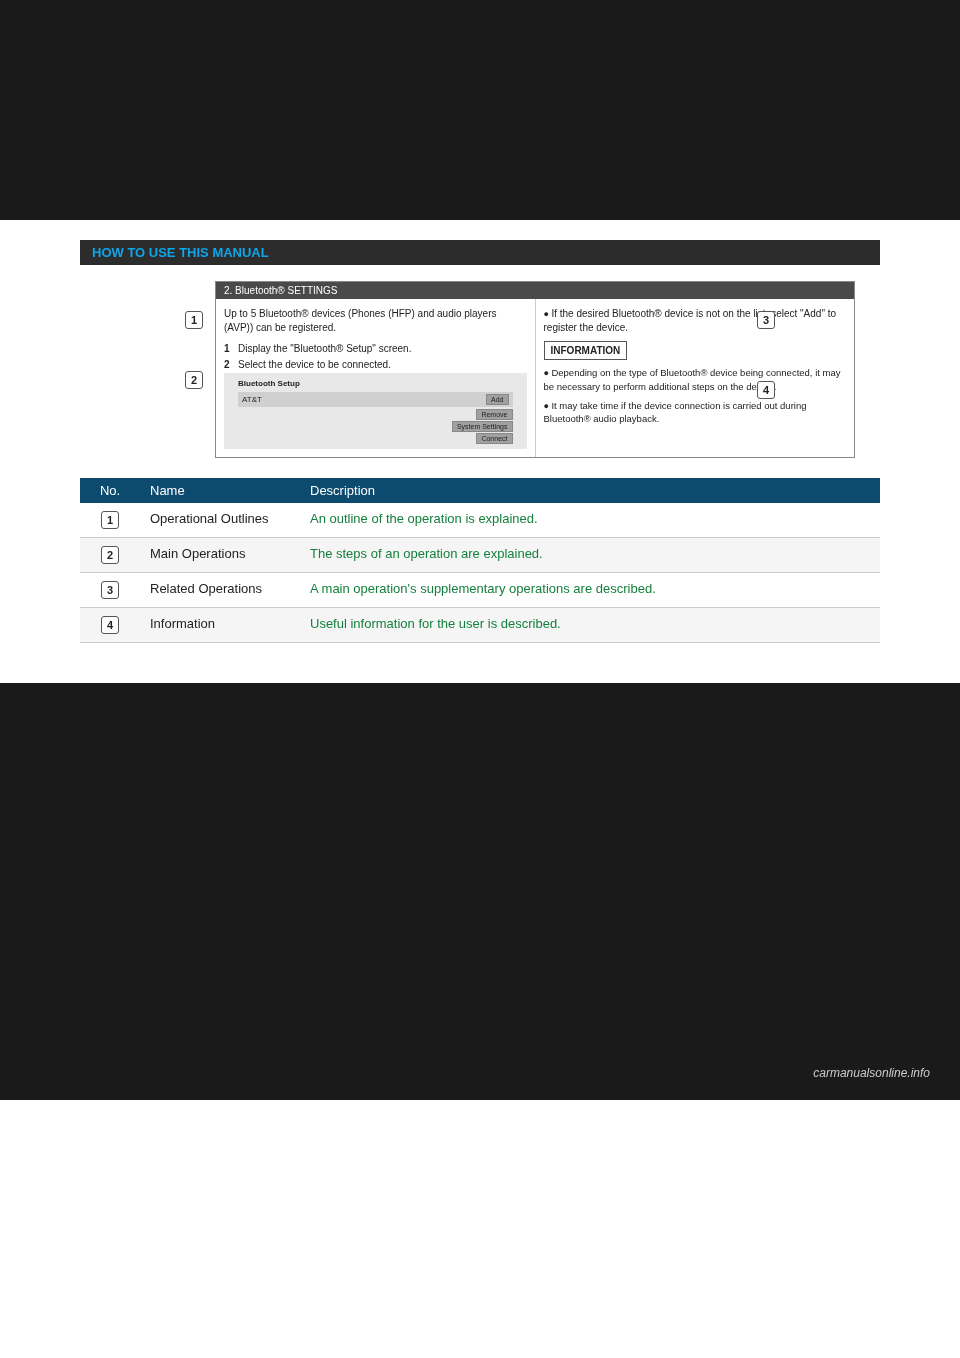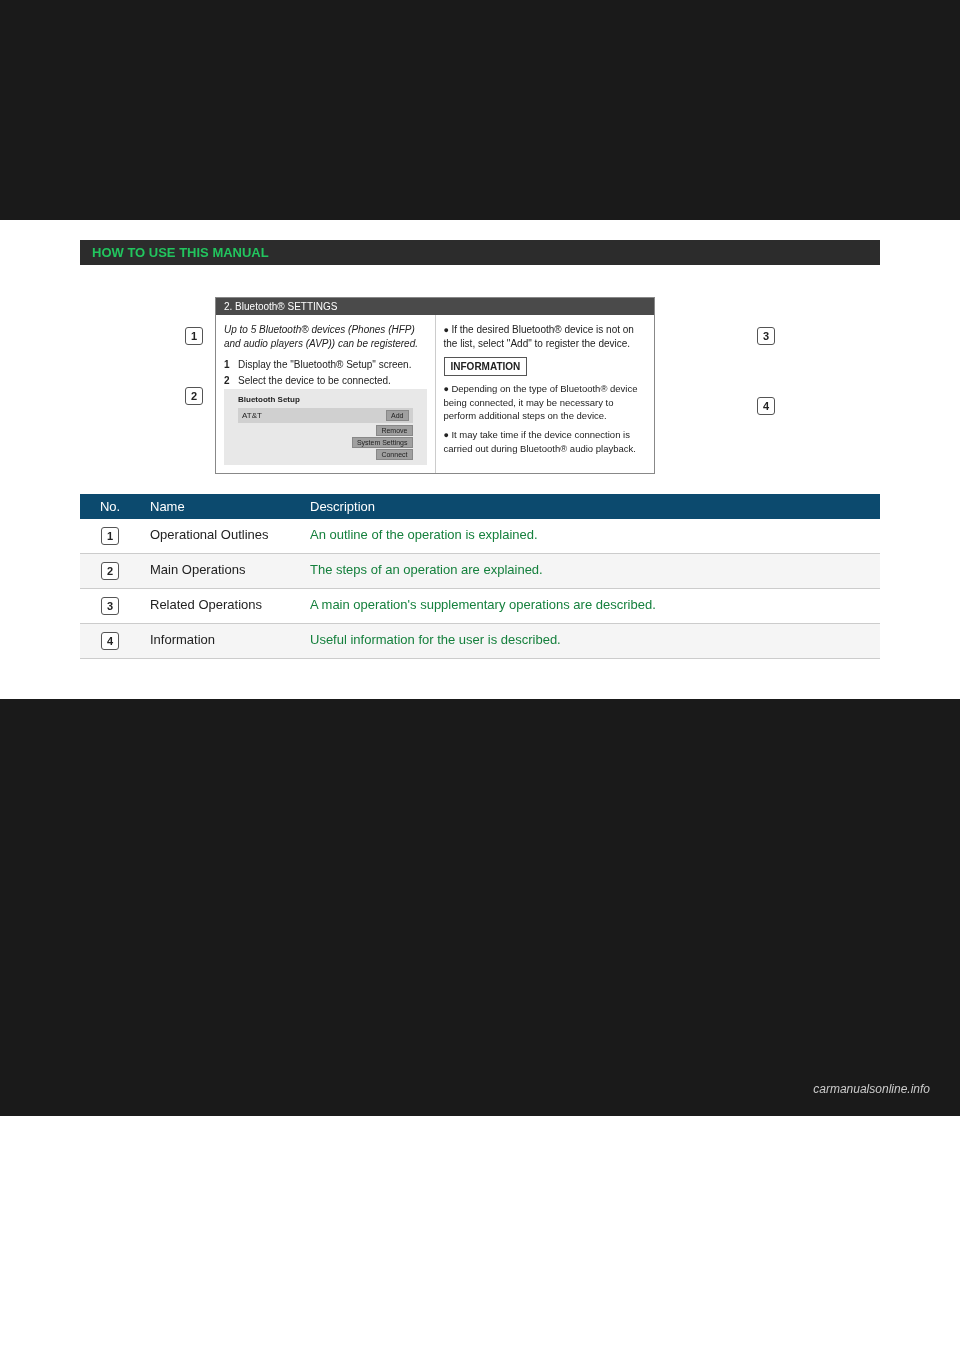--- a/index.html
+++ b/index.html
@@ -27,25 +27,25 @@
     }
 
     
     .content-area {
       padding: 20px 80px 40px 80px;
     }
 
     
     .section-header {
       background: #2c2c2c;
-      color: #22c55e;
+      color: #0ea5e9;
       font-size: 13px;
       font-weight: bold;
       padding: 5px 12px;
-      margin-bottom: 32px;
+      margin-bottom: 16px;
       display: flex;
       align-items: center;
     }
 
     
     .diagram-container {
       display: flex;
       justify-content: center;
       margin-bottom: 20px;
       position: relative;
@@ -54,21 +54,21 @@
     .diagram-inner {
       position: relative;
       width: 530px;
     }
 
     
     .screen-mockup {
       border: 1px solid #888;
       background: #be185d;
       padding: 0;
-      width: 440px;
+      width: 640px;
     }
 
     .screen-top-bar {
       background: #4a4a4a;
       color: #fff;
       font-size: 10px;
       padding: 3px 8px;
     }
 
     .screen-title {
@@ -88,21 +88,20 @@
       flex: 1;
       padding: 8px;
       border-right: 1px solid #ccc;
       font-size: 10px;
     }
 
     .screen-left p {
       margin-bottom: 6px;
       font-size: 10px;
       line-height: 1.4;
-      font-style: italic;
     }
 
     .screen-steps {
       font-size: 10px;
       line-height: 1.6;
     }
 
     .screen-steps .step {
       display: flex;
       gap: 4px;

